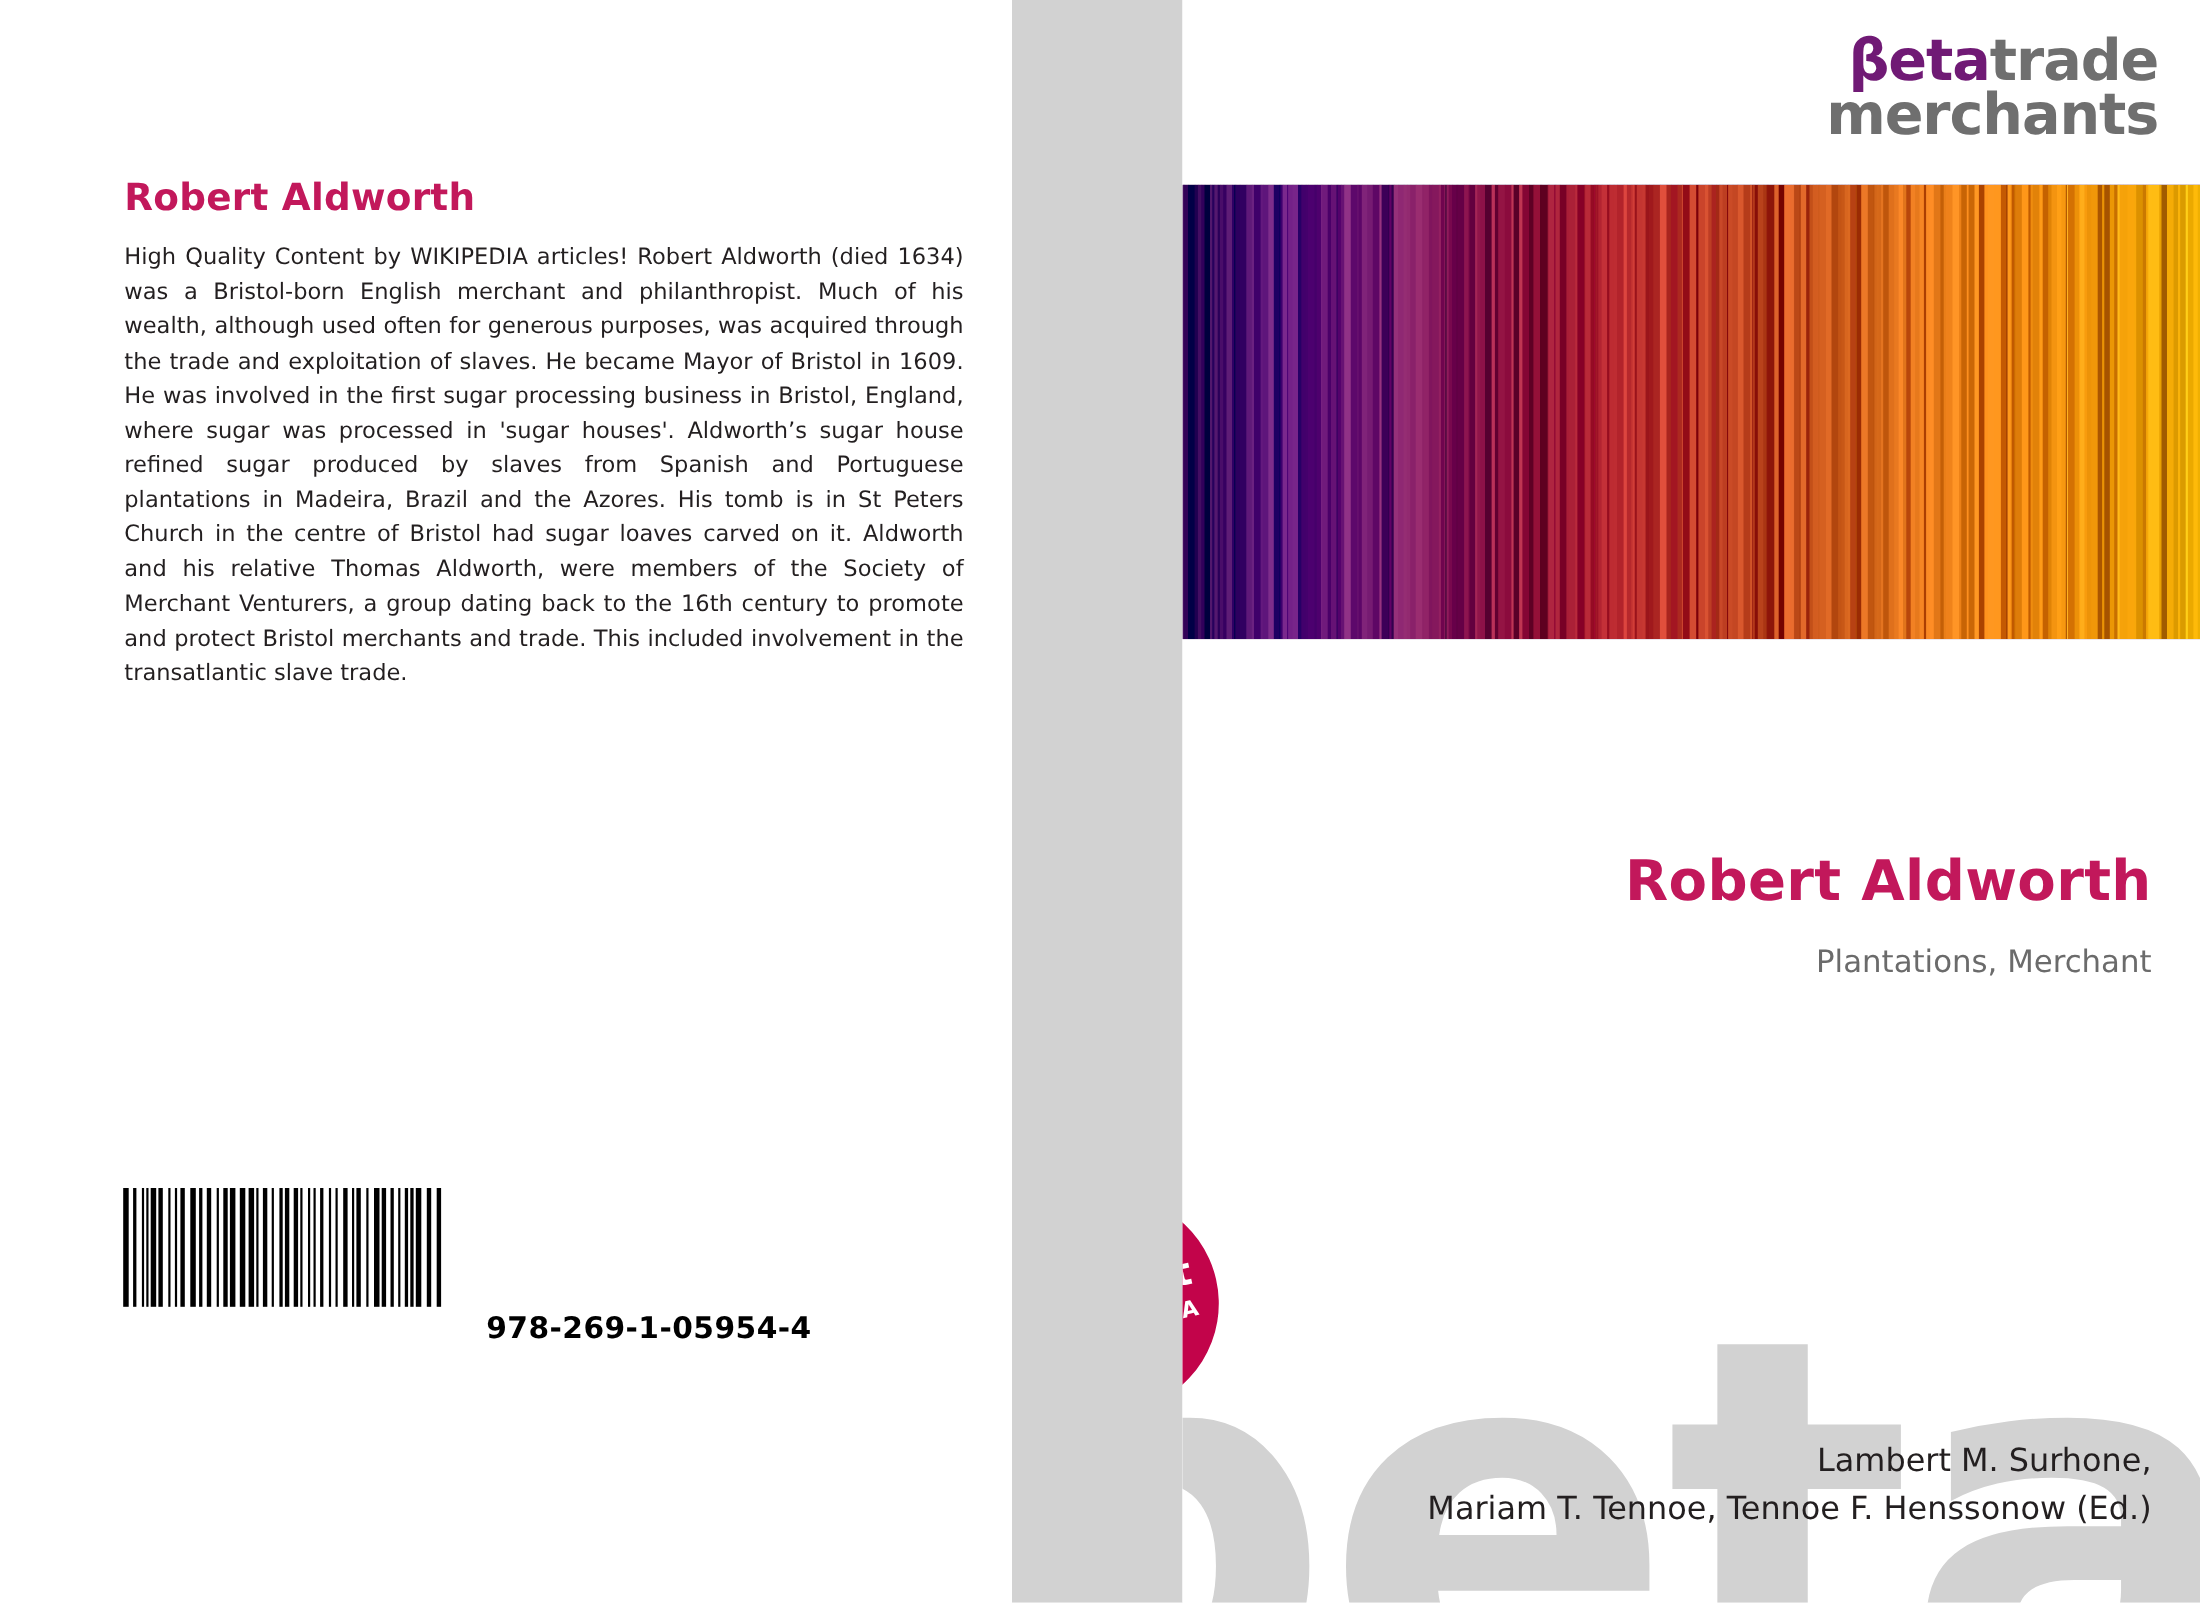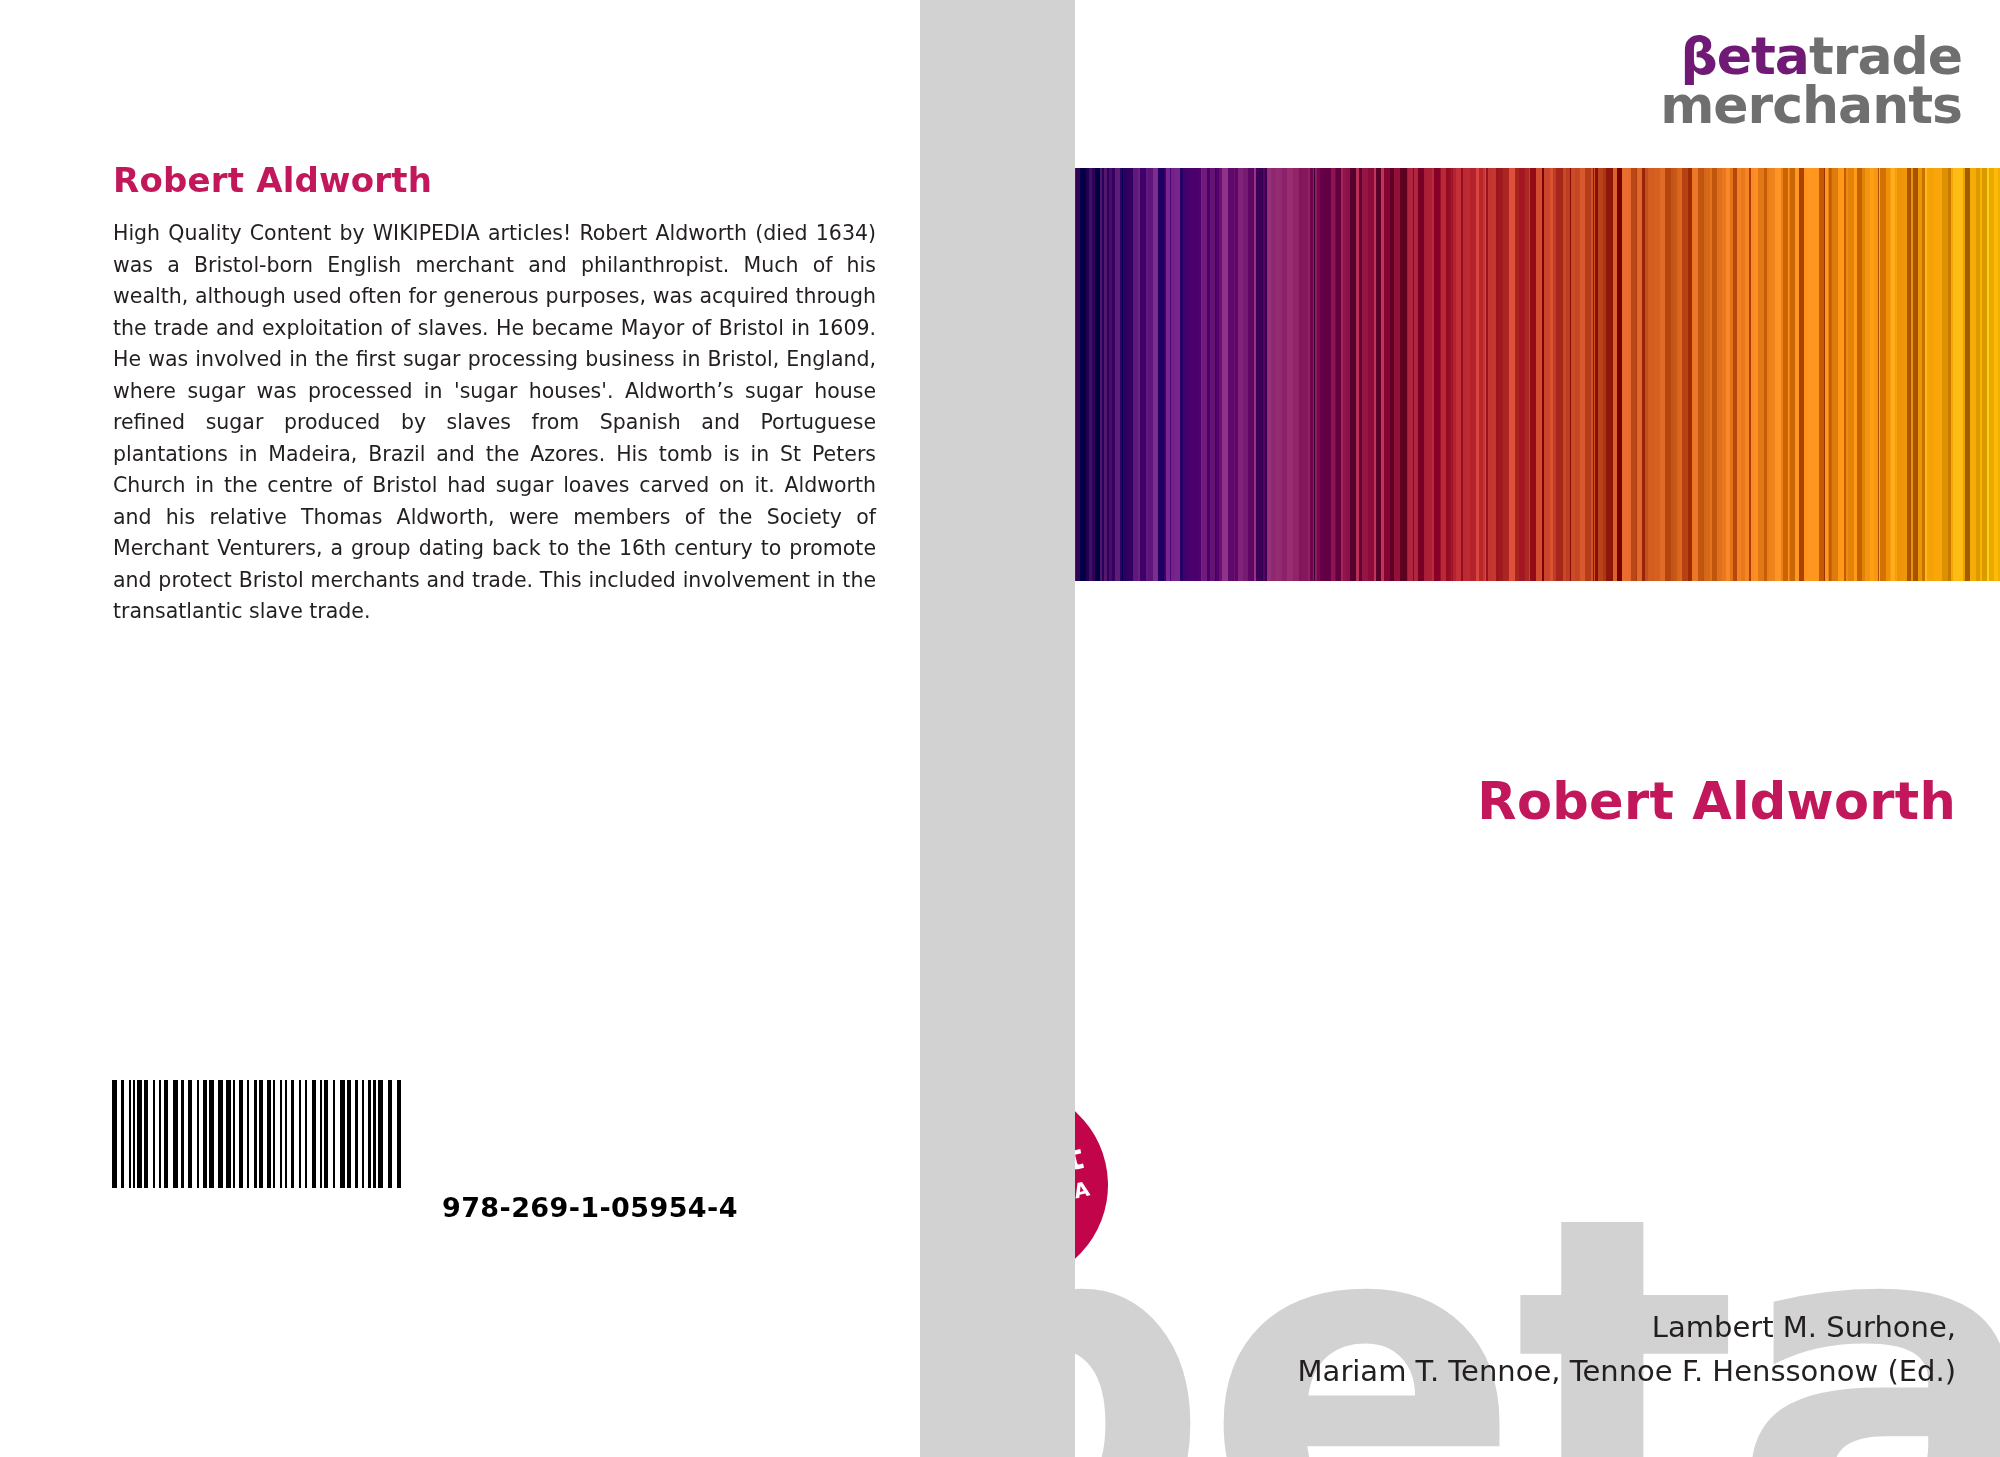--- a/index.html
+++ b/index.html
@@ -560,20 +560,21 @@
         <span class="stripe" style="left: 901px; width: 4.6px; background: rgb(220, 154, 0);"></span>
         <span class="stripe" style="left: 905px; width: 2.6px; background: rgb(250, 179, 9);"></span>
         <span class="stripe" style="left: 907px; width: 5.6px; background: rgb(218, 155, 0);"></span>
         <span class="stripe" style="left: 912px; width: 2.6px; background: rgb(255, 206, 24);"></span>
         <span class="stripe" style="left: 914px; width: 5.6px; background: rgb(235, 169, 0);"></span>
         <span class="stripe" style="left: 919px; width: 4.6px; background: rgb(254, 186, 9);"></span>
         <span class="stripe" style="left: 923px; width: 5.6px; background: rgb(240, 176, 2);"></span>
       </div>
 
     <div class="front-title">Robert Aldworth</div>
+    <div class="front-subtitle">Plantations, Merchant</div>
 
     <div class="sticker">
       <div class="s-inner">
 
         <div class="s2">Content</div>
         <div class="s3">by WIKIPEDIA</div>
 
       </div>
     </div>
 

